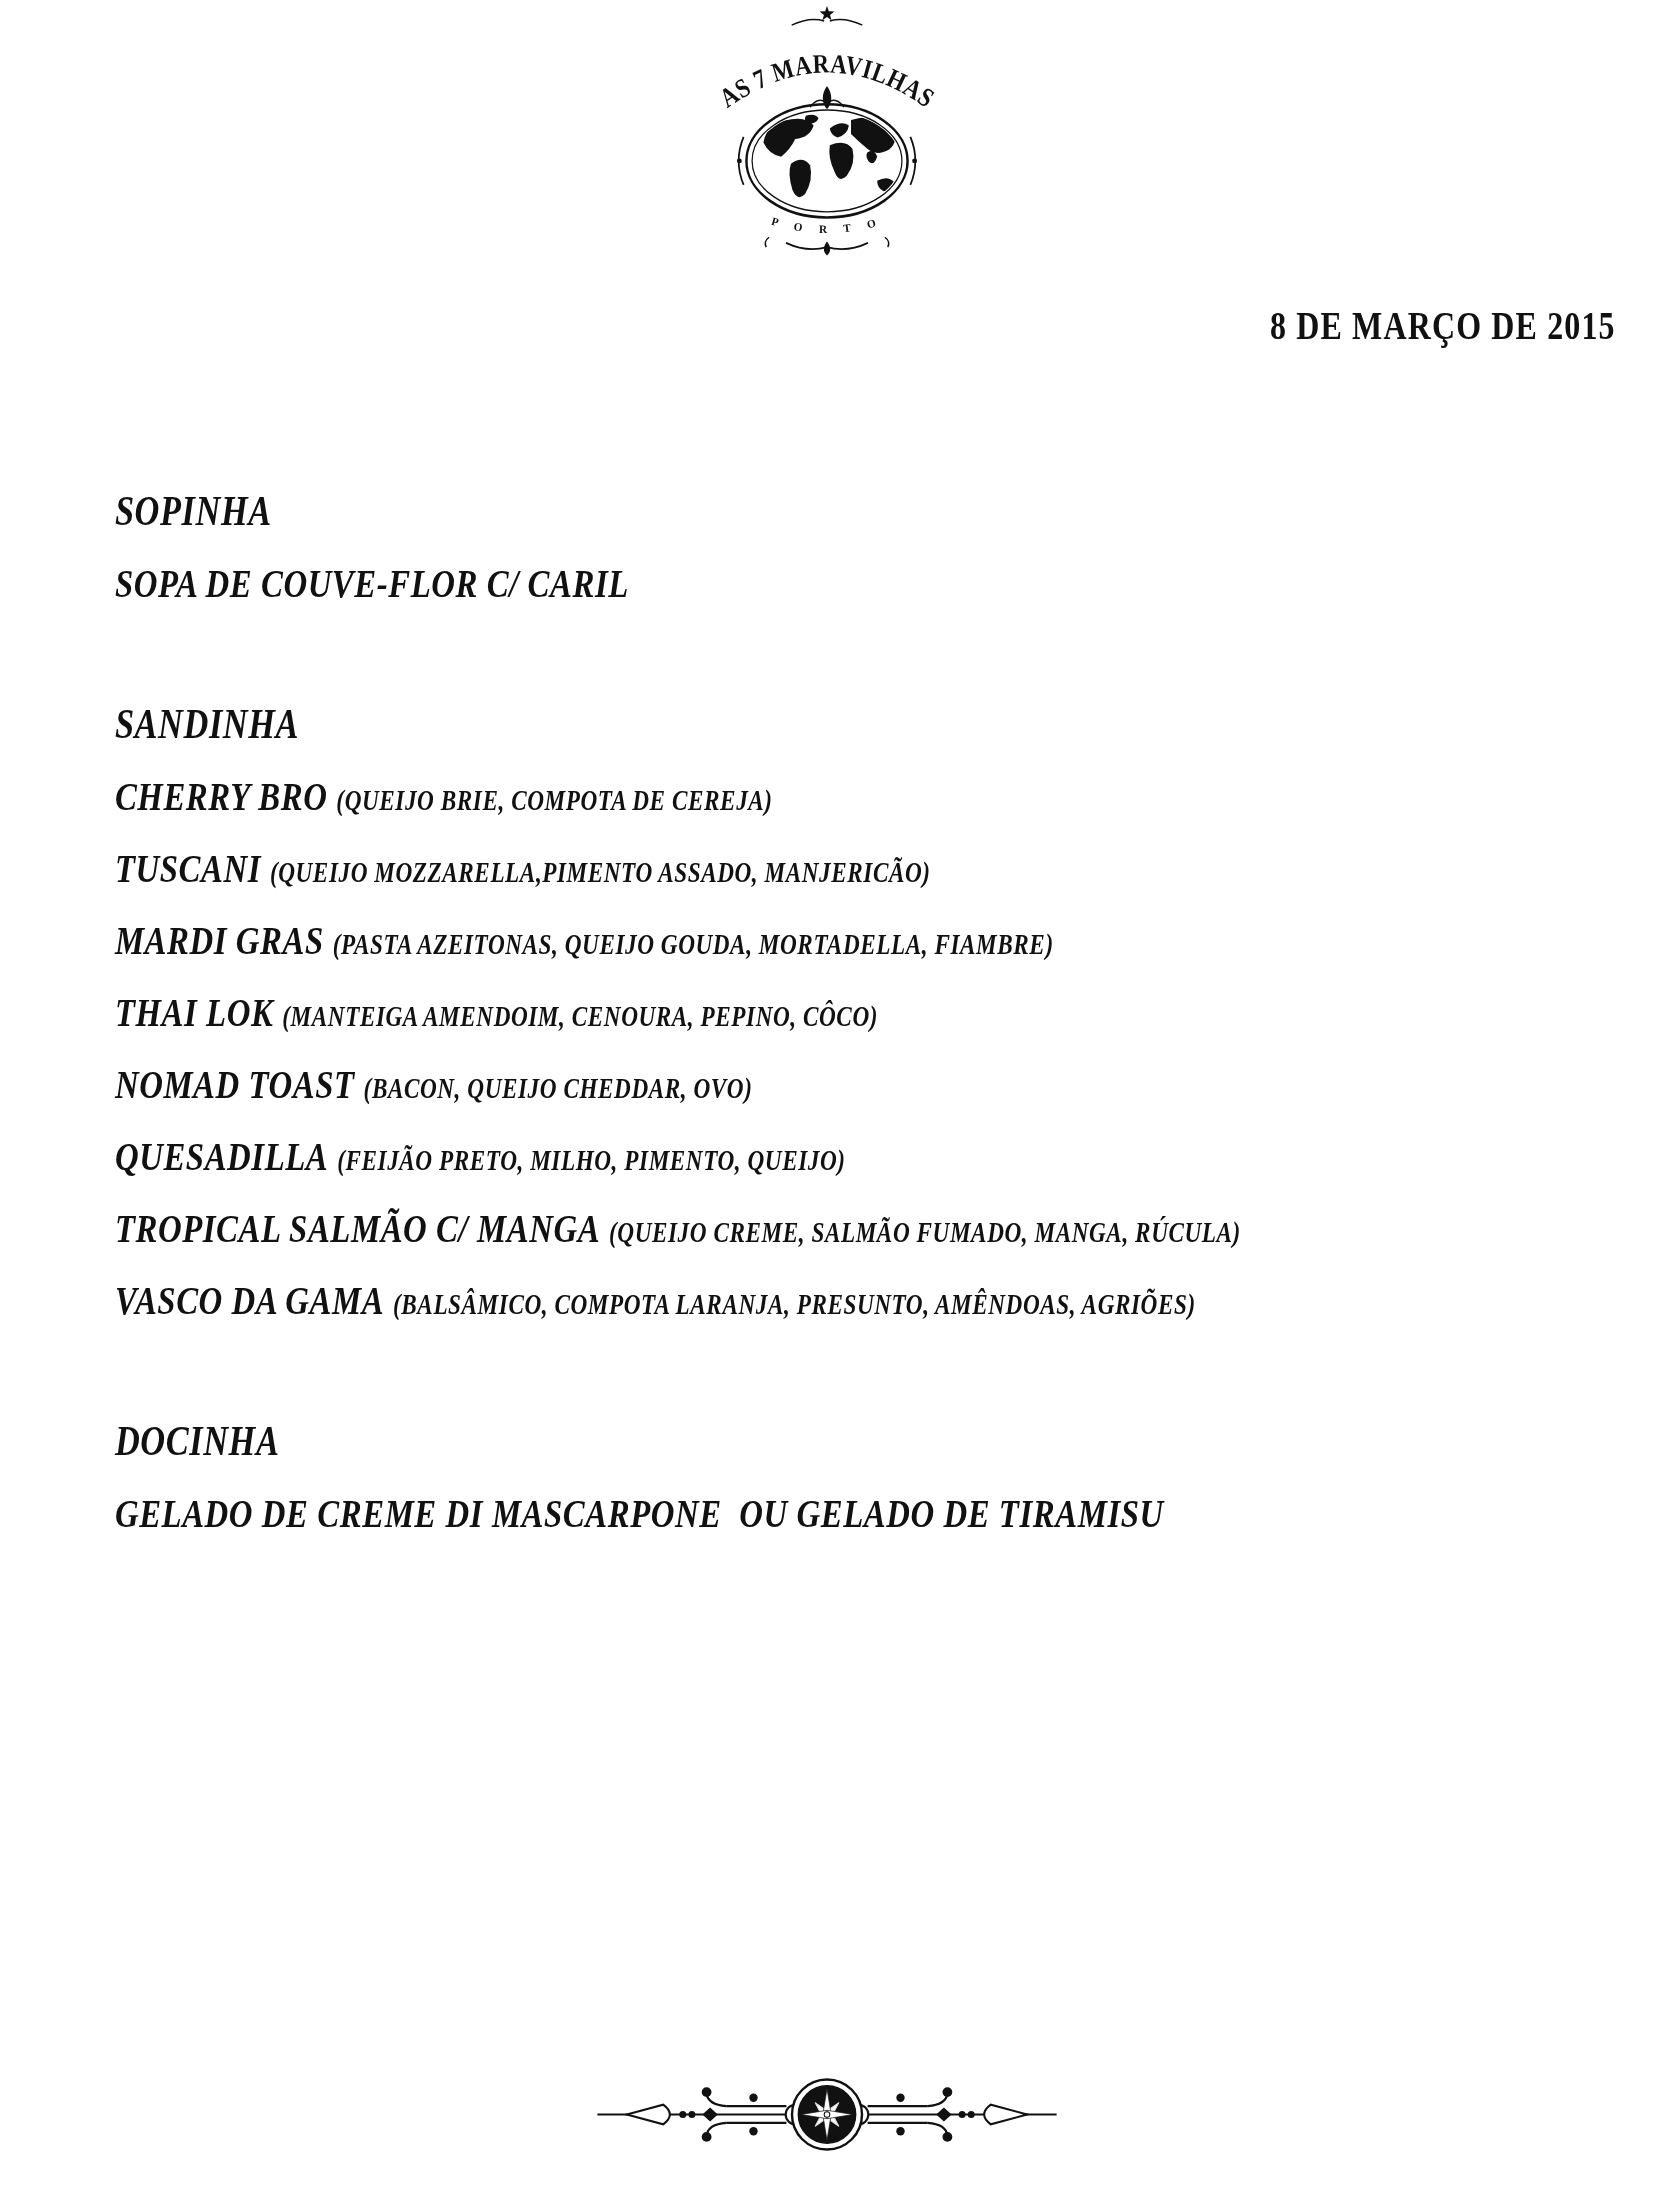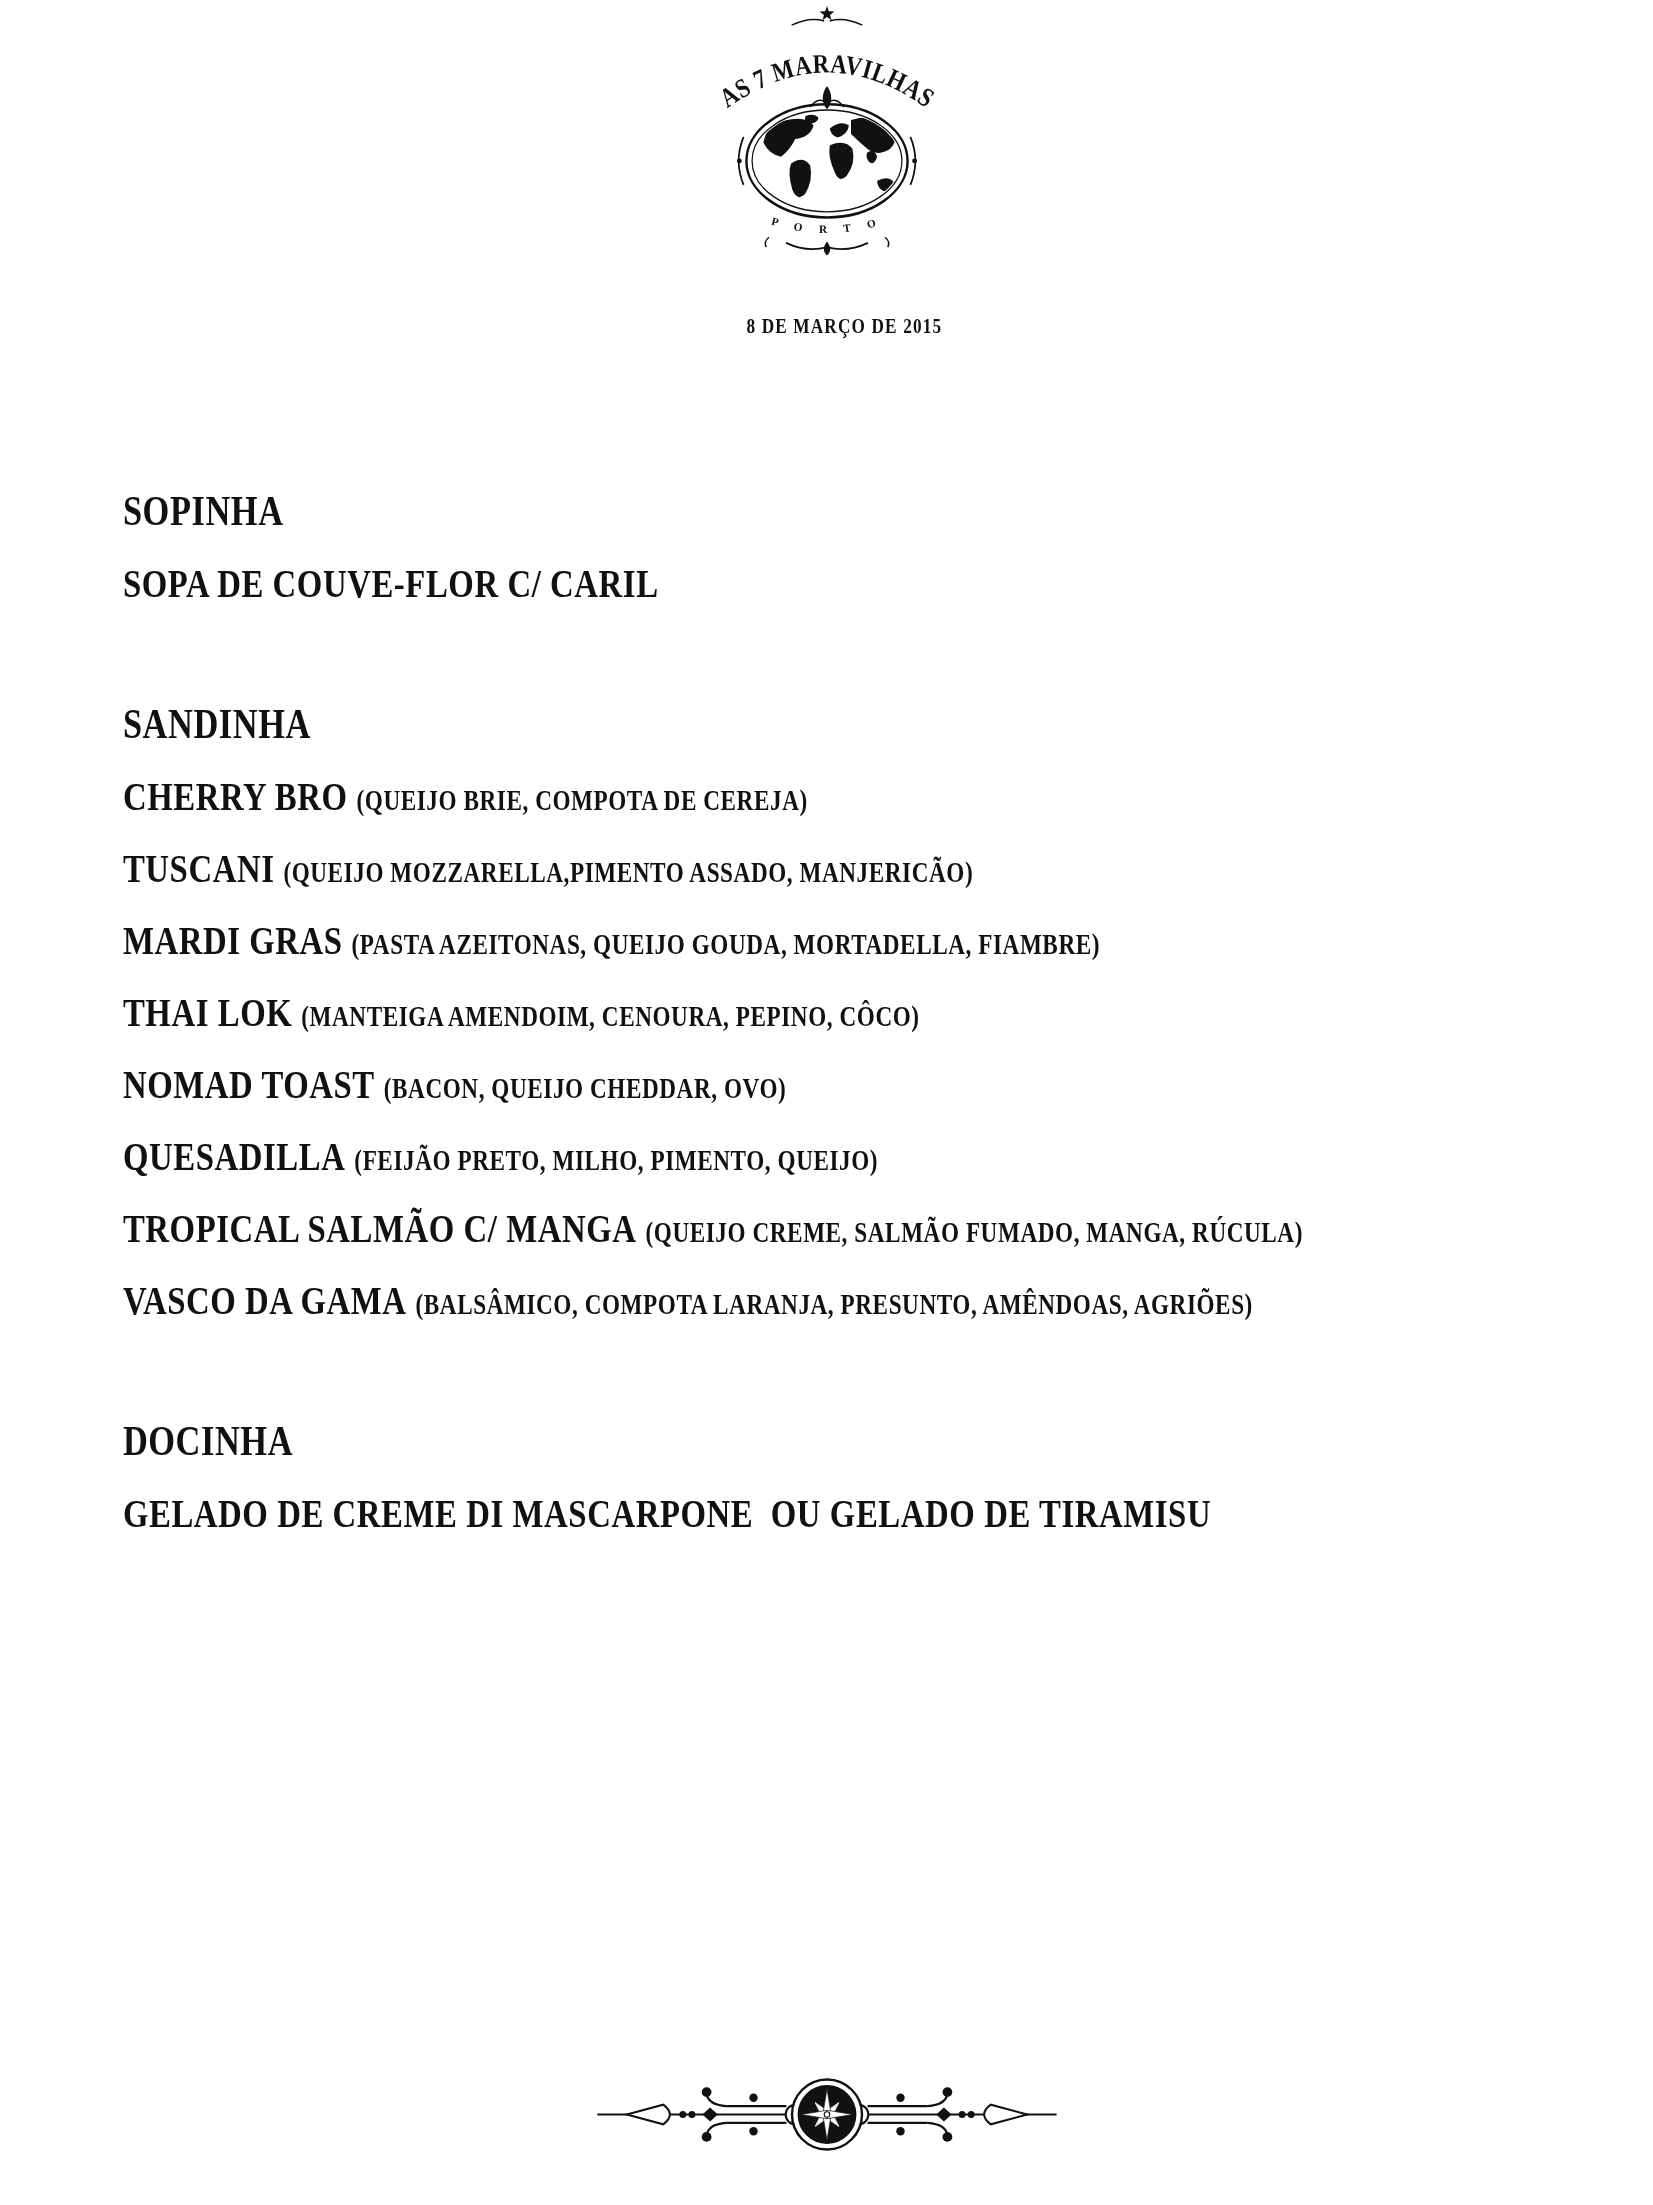--- a/index.html
+++ b/index.html
@@ -11,26 +11,26 @@
     color:#111111;
     font-family:"Liberation Serif","DejaVu Serif",serif;
     overflow:hidden;
   }
   
   .logo { position:absolute; top:4.2px; left:50%; transform:translateX(-50%); }
   .logo svg text { font-family:"Liberation Serif","DejaVu Serif",serif; font-weight:bold; fill:#111; }
   
   .date-line {
     position:absolute; top:272px; left:8px; right:0;
-    text-align:center; font-weight:bold; font-size:21px; line-height:36px;
+    text-align:right; font-weight:bold; font-size:39px; line-height:36px;
     letter-spacing:1.4px; white-space:pre;
   }
   .date-line .cond { display:inline-block; transform:scaleX(0.82); transform-origin:center center; }
   
-  .menu { position:absolute; top:403px; left:105px; right:56px; }
+  .menu { position:absolute; top:403px; left:97px; right:56px;font-style:italic; }
   .section { margin-bottom:69px; }
   .line {
     height:72px; line-height:72px; white-space:pre;
     transform:scaleX(0.8); transform-origin:left center;
   }
   .heading   { font-size:43px; font-weight:bold; letter-spacing:0.7px; }
   .heading-note { font-size:31.5px; font-weight:bold; margin-left:11.2px; letter-spacing:0.7px; }
   .item-name { font-size:41px; font-weight:bold; letter-spacing:0.7px; white-space:pre; }
   .item-note { font-size:29px; font-weight:bold; margin-left:11.2px; letter-spacing:0.7px; }
   

